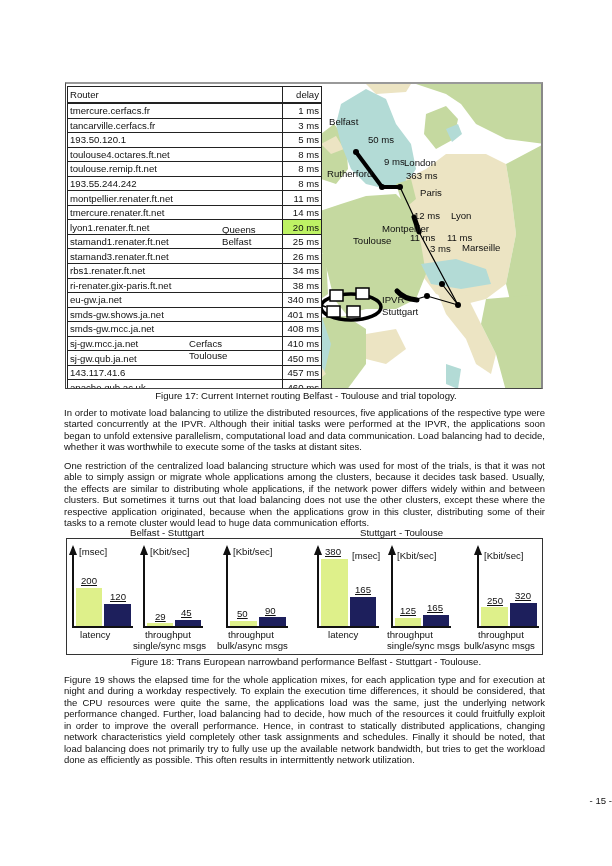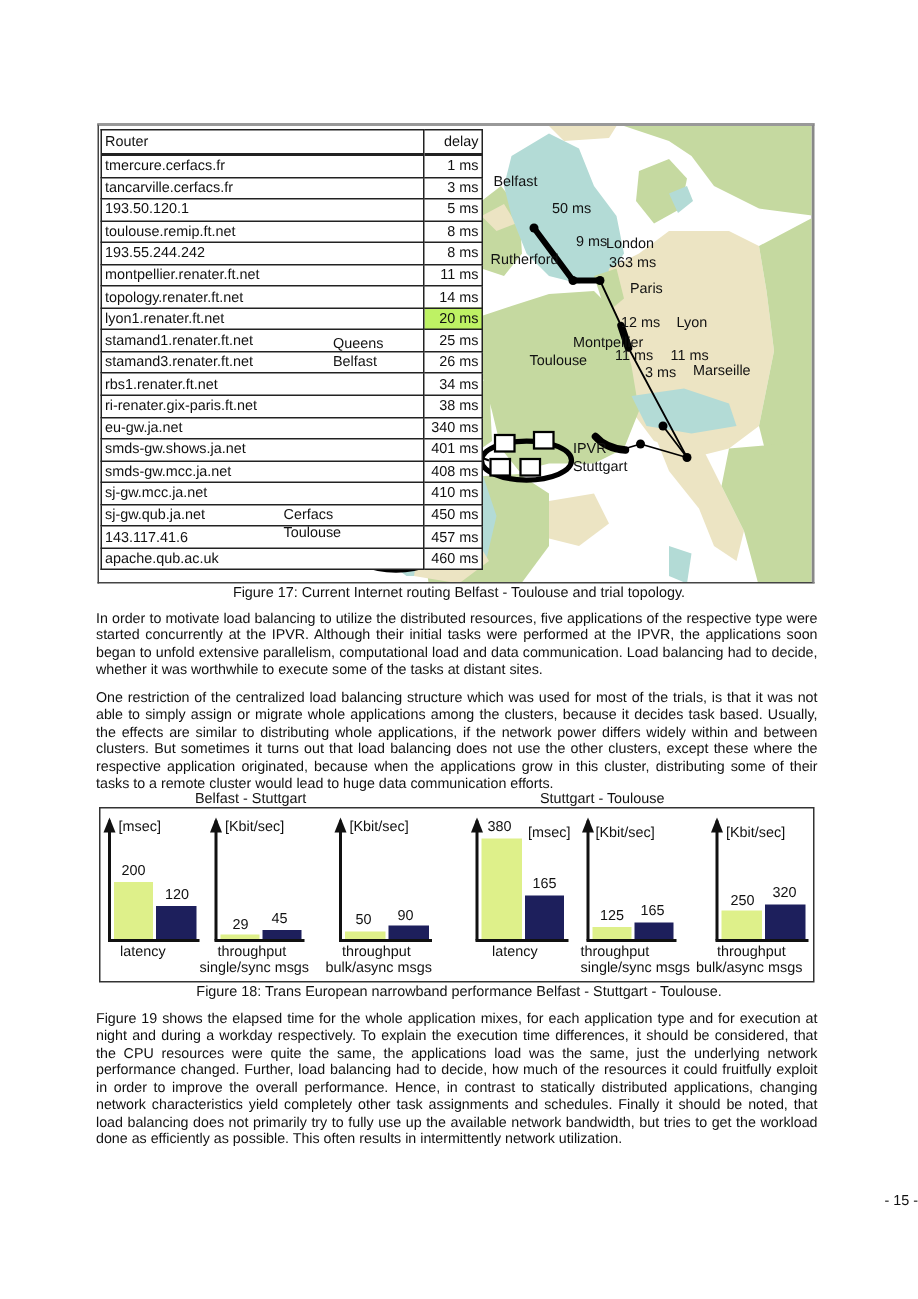--- a/index.html
+++ b/index.html
@@ -34,21 +34,21 @@
              box-sizing: border-box; background: #fff; }
     .grp-title { position: absolute; font-size: 9.6px; white-space: nowrap; }
     .axis { position: absolute; width: 2px; background: #111; }
     .arrow { position: absolute; width: 0; height: 0; border-left: 4px solid transparent;
              border-right: 4px solid transparent; border-bottom: 10px solid #111; }
     .baseline { position: absolute; height: 2px; background: #111; }
     .unit { position: absolute; font-size: 9.6px; white-space: nowrap; }
     .bar { position: absolute; bottom: 0; }
     .bar.light { background: #def08a; }
     .bar.dark { background: #1d1f5c; }
-    .vlabel { position: absolute; font-size: 9.6px; white-space: nowrap; }
+    .vlabel { position: absolute; font-size: 9.6px; white-space: nowrap; text-decoration: underline; }
     .xlabel { position: absolute; font-size: 9.6px; white-space: nowrap; text-align: center; line-height: 11.5px; }
 
     #page-number { position: absolute; left: 0; width: 612px; top: 795px; text-align: right; font-size: 9.6px; }
   </style>
 </head>
 <body>
 
 <div id="fig17" class="abs">
   <svg id="map-svg" width="478" height="307" viewBox="0 0 478 307">
 
@@ -147,33 +147,37 @@
         </tr>
       <tr>
           <td class="c1">tancarville.cerfacs.fr</td>
           <td class="c2">3 ms</td>
         </tr>
       <tr>
           <td class="c1">193.50.120.1</td>
           <td class="c2">5 ms</td>
         </tr>
       <tr>
+          <td class="c1">toulouse4.octares.ft.net</td>
+          <td class="c2">8 ms</td>
+        </tr>
+      <tr>
           <td class="c1">toulouse.remip.ft.net</td>
           <td class="c2">8 ms</td>
         </tr>
       <tr>
           <td class="c1">193.55.244.242</td>
           <td class="c2">8 ms</td>
         </tr>
       <tr>
           <td class="c1">montpellier.renater.ft.net</td>
           <td class="c2">11 ms</td>
         </tr>
       <tr>
-          <td class="c1">topology.renater.ft.net</td>
+          <td class="c1">tmercure.renater.ft.net</td>
           <td class="c2">14 ms</td>
         </tr>
       <tr class="tbl-transp">
           <td class="c1">lyon1.renater.ft.net</td>
           <td class="c2" style="background:#bef264">20 ms</td>
         </tr>
       <tr class="tbl-transp">
           <td class="c1">stamand1.renater.ft.net</td>
           <td class="c2" style="background:#fff">25 ms</td>
         </tr>

